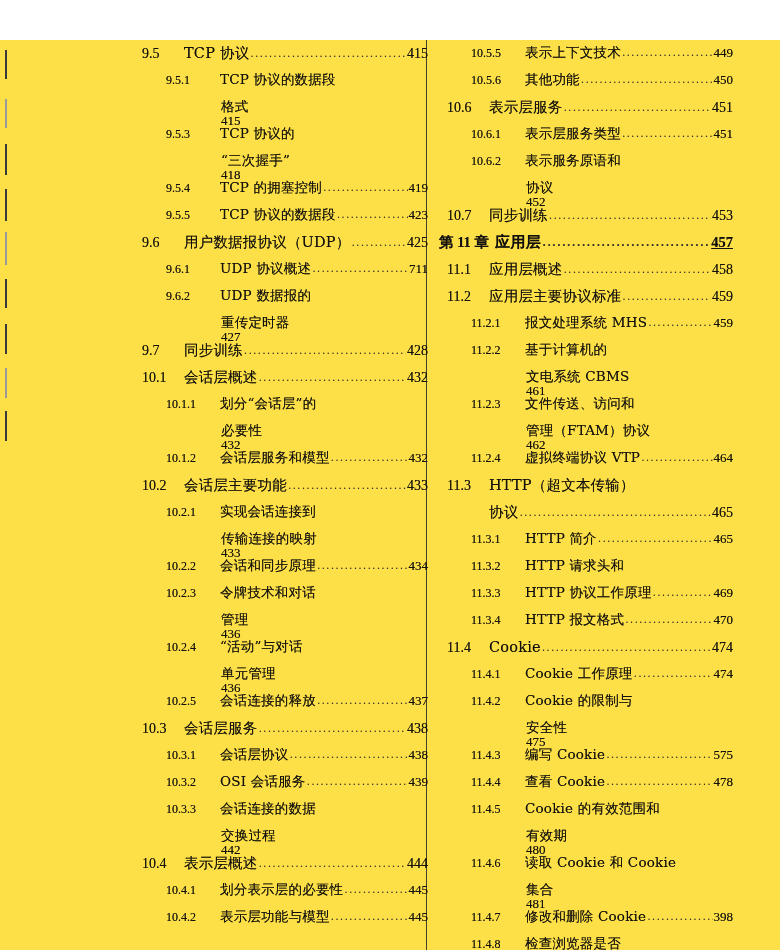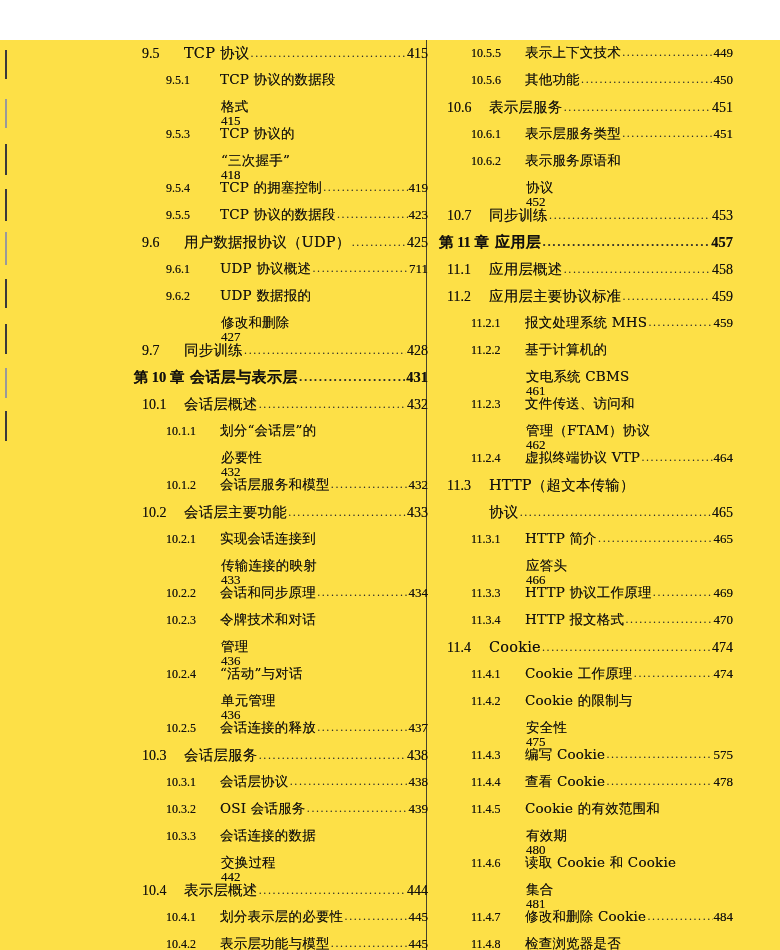--- a/index.html
+++ b/index.html
@@ -96,21 +96,21 @@
 
   
   .lvl-chapter {
     font-weight: bold;
     font-size: 14.5px;
     height: 27px;
     padding-left: 0px;
   }
   .lvl-chapter .num   { min-width: 62px; font-size: 14.5px; text-align: center; }
   .lvl-chapter .title { font-size: 15px; letter-spacing: .4px; }
-  .lvl-chapter .page  { font-size: 14.5px; }
+  .lvl-chapter .page  { font-size: 14.5px; text-decoration: underline; }
 
   
   .lvl-2 {
     font-size: 14px;
     height: 27px;
     padding-left: 14px;
   }
   .lvl-2 .num   { min-width: 42px; font-size: 14px; }
   .lvl-2 .title { font-size: 14.5px; letter-spacing: .2px; }
   .lvl-2 .page  { font-size: 14px; }
@@ -198,35 +198,29 @@
         <span class="num">9.6.1</span>
         <span class="title">UDP 协议概述</span>
         <span class="dots"></span>
         <span class="page">711</span>
       </div>
       <div class="entry lvl-3 nodots">
         <span class="num">9.6.2</span>
         <span class="title">UDP 数据报的</span>
       </div>
       <div class="entry lvl-3 cont-3">
-        <span class="title">修改和删除</span>
+        <span class="title">重传定时器</span>
         <span class="dots"></span>
         <span class="page">427</span>
       </div>
       <div class="entry lvl-2">
         <span class="num">9.7</span>
         <span class="title">同步训练</span>
         <span class="dots"></span>
         <span class="page">428</span>
-      </div>
-      <div class="entry lvl-chapter">
-        <span class="num">第 10 章</span>
-        <span class="title">会话层与表示层</span>
-        <span class="dots"></span>
-        <span class="page">431</span>
       </div>
       <div class="entry lvl-2">
         <span class="num">10.1</span>
         <span class="title">会话层概述</span>
         <span class="dots"></span>
         <span class="page">432</span>
       </div>
       <div class="entry lvl-3 nodots">
         <span class="num">10.1.1</span>
         <span class="title">划分“会话层”的</span>
@@ -429,24 +423,23 @@
         <span class="title">协议</span>
         <span class="dots"></span>
         <span class="page">465</span>
       </div>
       <div class="entry lvl-3">
         <span class="num">11.3.1</span>
         <span class="title">HTTP 简介</span>
         <span class="dots"></span>
         <span class="page">465</span>
       </div>
-      <div class="entry lvl-3 cont-3">
-        <span class="title">应答头</span>
-        <span class="dots"></span>
-        <span class="page">466</span>
+      <div class="entry lvl-3 nodots">
+        <span class="num">11.3.2</span>
+        <span class="title">HTTP 请求头和</span>
       </div>
       <div class="entry lvl-3">
         <span class="num">11.3.3</span>
         <span class="title">HTTP 协议工作原理</span>
         <span class="dots"></span>
         <span class="page">469</span>
       </div>
       <div class="entry lvl-3">
         <span class="num">11.3.4</span>
         <span class="title">HTTP 报文格式</span>
@@ -501,21 +494,21 @@
       </div>
       <div class="entry lvl-3 cont-3">
         <span class="title">集合</span>
         <span class="dots"></span>
         <span class="page">481</span>
       </div>
       <div class="entry lvl-3">
         <span class="num">11.4.7</span>
         <span class="title">修改和删除 Cookie</span>
         <span class="dots"></span>
-        <span class="page">484</span>
+        <span class="page">398</span>
       </div>
       <div class="entry lvl-3 nodots">
         <span class="num">11.4.8</span>
         <span class="title">检查浏览器是否</span>
       </div>
     </div>
 
 </div>
 
 </body></html>

